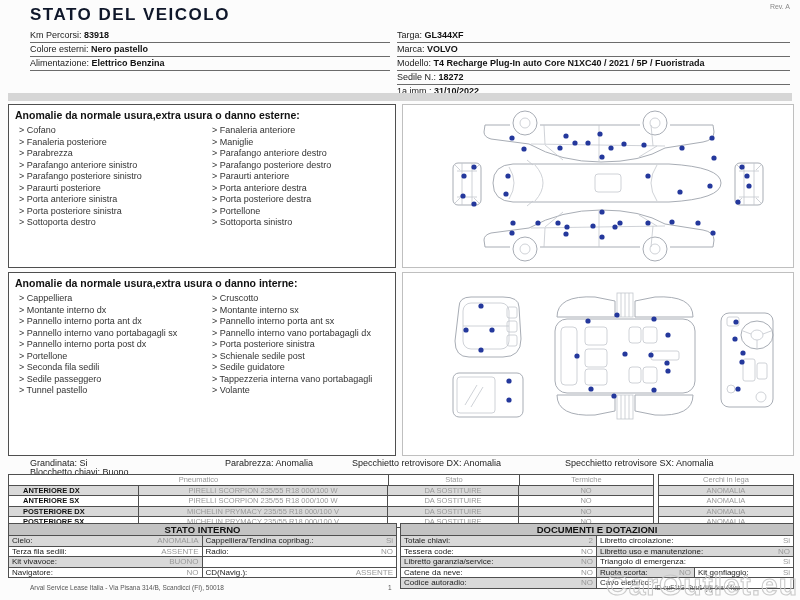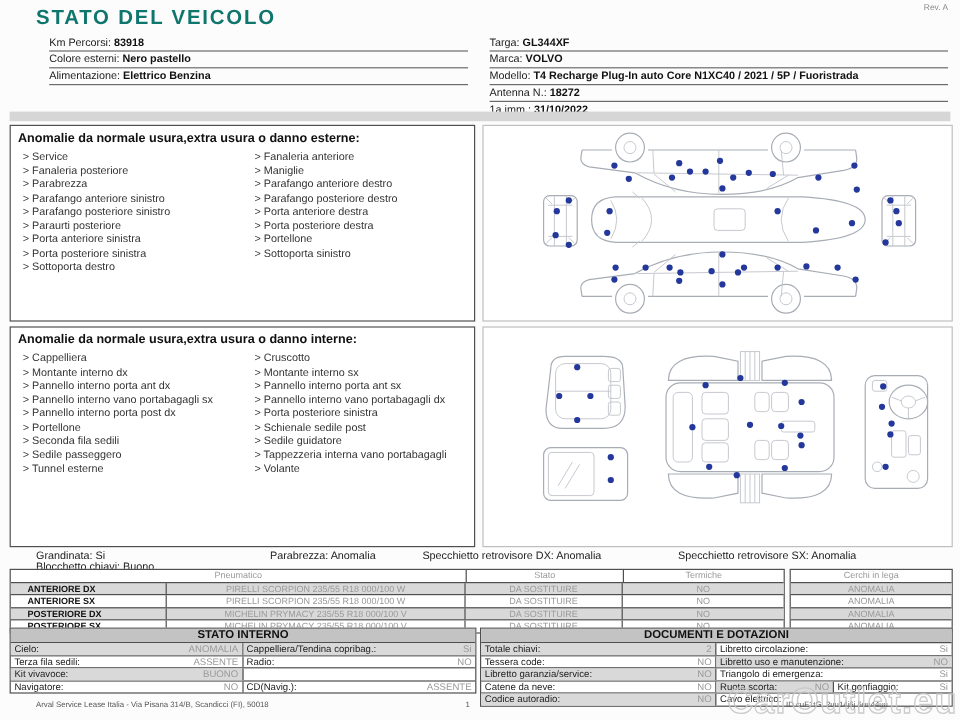--- a/index.html
+++ b/index.html
@@ -1,24 +1,24 @@
 <!DOCTYPE html>
 <html><head>
 <meta charset="utf-8">
 <style>
   html,body{margin:0;padding:0;background:#e8e8e8;}
   .page{position:relative;width:800px;height:600px;background:#fcfcfc;
         font-family:"Liberation Sans",sans-serif;overflow:hidden;margin:0 auto;}
   .rev{position:absolute;right:10px;top:3px;font-size:7px;color:#888;}
   .title{position:absolute;left:30px;top:5px;margin:0;font-size:17px;font-weight:bold;
-         letter-spacing:1.5px;color:#0f766e;}
+         letter-spacing:1.5px;color:#0f172a;}
   .info{position:absolute;top:29px;}
   .info-left{left:30px;width:360px;}
   .info-right{left:397px;width:393px;}
-  .field{border-bottom:1px solid #6b6b6b;padding:1px 0 2px;font-size:9px;color:#222;line-height:10px;margin-left:11px;}
+  .field{border-bottom:1px solid #6b6b6b;padding:1px 0 2px;font-size:9px;color:#222;line-height:10px;}
   .field .val{font-weight:bold;color:#111;}
   .band{position:absolute;left:8px;right:8px;top:93px;height:8px;background:#d6d6d6;}
   .abox{position:absolute;border:1px solid #4f4f4f;background:#fff;}
   .ext-box{left:8px;top:104px;width:386px;height:162px;}
   .int-box{left:8px;top:272px;width:386px;height:182px;}
   .abox h2{margin:4px 6px 2px;font-size:10.5px;color:#111;}
   .cols{display:flex;}
   .cols ul{list-style:none;margin:2px 0 0;padding:0 2px 0 10px;width:50%;
            font-size:9px;color:#333;line-height:11.5px;}
   .cols li::before{content:"> ";}
@@ -68,45 +68,46 @@
 
   <div class="info info-left" id="info-left">
       <div class="field"><span class="lbl">Km Percorsi: </span><span class="val">83918</span></div>
       <div class="field"><span class="lbl">Colore esterni: </span><span class="val">Nero pastello</span></div>
       <div class="field"><span class="lbl">Alimentazione: </span><span class="val">Elettrico Benzina</span></div>
     </div>
   <div class="info info-right" id="info-right">
       <div class="field"><span class="lbl">Targa: </span><span class="val">GL344XF</span></div>
       <div class="field"><span class="lbl">Marca: </span><span class="val">VOLVO</span></div>
       <div class="field"><span class="lbl">Modello: </span><span class="val">T4 Recharge Plug-In auto Core N1XC40 / 2021 / 5P / Fuoristrada</span></div>
-      <div class="field"><span class="lbl">Antenna N.: </span><span class="val">18272</span></div>
+      <div class="field"><span class="lbl">Sedile N.: </span><span class="val">18272</span></div>
       <div class="field"><span class="lbl">1a imm.: </span><span class="val">31/10/2022</span></div>
     </div>
 
   <div class="band"></div>
 
   <section class="abox ext-box">
     <h2>Anomalie da normale usura,extra usura o danno esterne:</h2>
     <div class="cols">
       <ul id="ext-left">
-          <li>Service</li>
+          <li>Cofano</li>
           <li>Fanaleria posteriore</li>
           <li>Parabrezza</li>
           <li>Parafango anteriore sinistro</li>
           <li>Parafango posteriore sinistro</li>
           <li>Paraurti posteriore</li>
           <li>Porta anteriore sinistra</li>
           <li>Porta posteriore sinistra</li>
           <li>Sottoporta destro</li>
         </ul>
       <ul id="ext-right">
           <li>Fanaleria anteriore</li>
           <li>Maniglie</li>
           <li>Parafango anteriore destro</li>
           <li>Parafango posteriore destro</li>
+          <li>Paraurti anteriore</li>
           <li>Porta anteriore destra</li>
           <li>Porta posteriore destra</li>
           <li>Portellone</li>
           <li>Sottoporta sinistro</li>
         </ul>
     </div>
   </section>
 
   <section class="dbox ext-dia">
     <svg width="390" height="162" viewBox="0 0 390 162">
@@ -198,21 +199,21 @@
     <div class="cols">
       <ul id="int-left">
           <li>Cappelliera</li>
           <li>Montante interno dx</li>
           <li>Pannello interno porta ant dx</li>
           <li>Pannello interno vano portabagagli sx</li>
           <li>Pannello interno porta post dx</li>
           <li>Portellone</li>
           <li>Seconda fila sedili</li>
           <li>Sedile passeggero</li>
-          <li>Tunnel esterne</li>
+          <li>Tunnel pastello</li>
         </ul>
       <ul id="int-right">
           <li>Cruscotto</li>
           <li>Montante interno sx</li>
           <li>Pannello interno porta ant sx</li>
           <li>Pannello interno vano portabagagli dx</li>
           <li>Porta posteriore sinistra</li>
           <li>Schienale sedile post</li>
           <li>Sedile guidatore</li>
           <li>Tappezzeria interna vano portabagagli</li>

